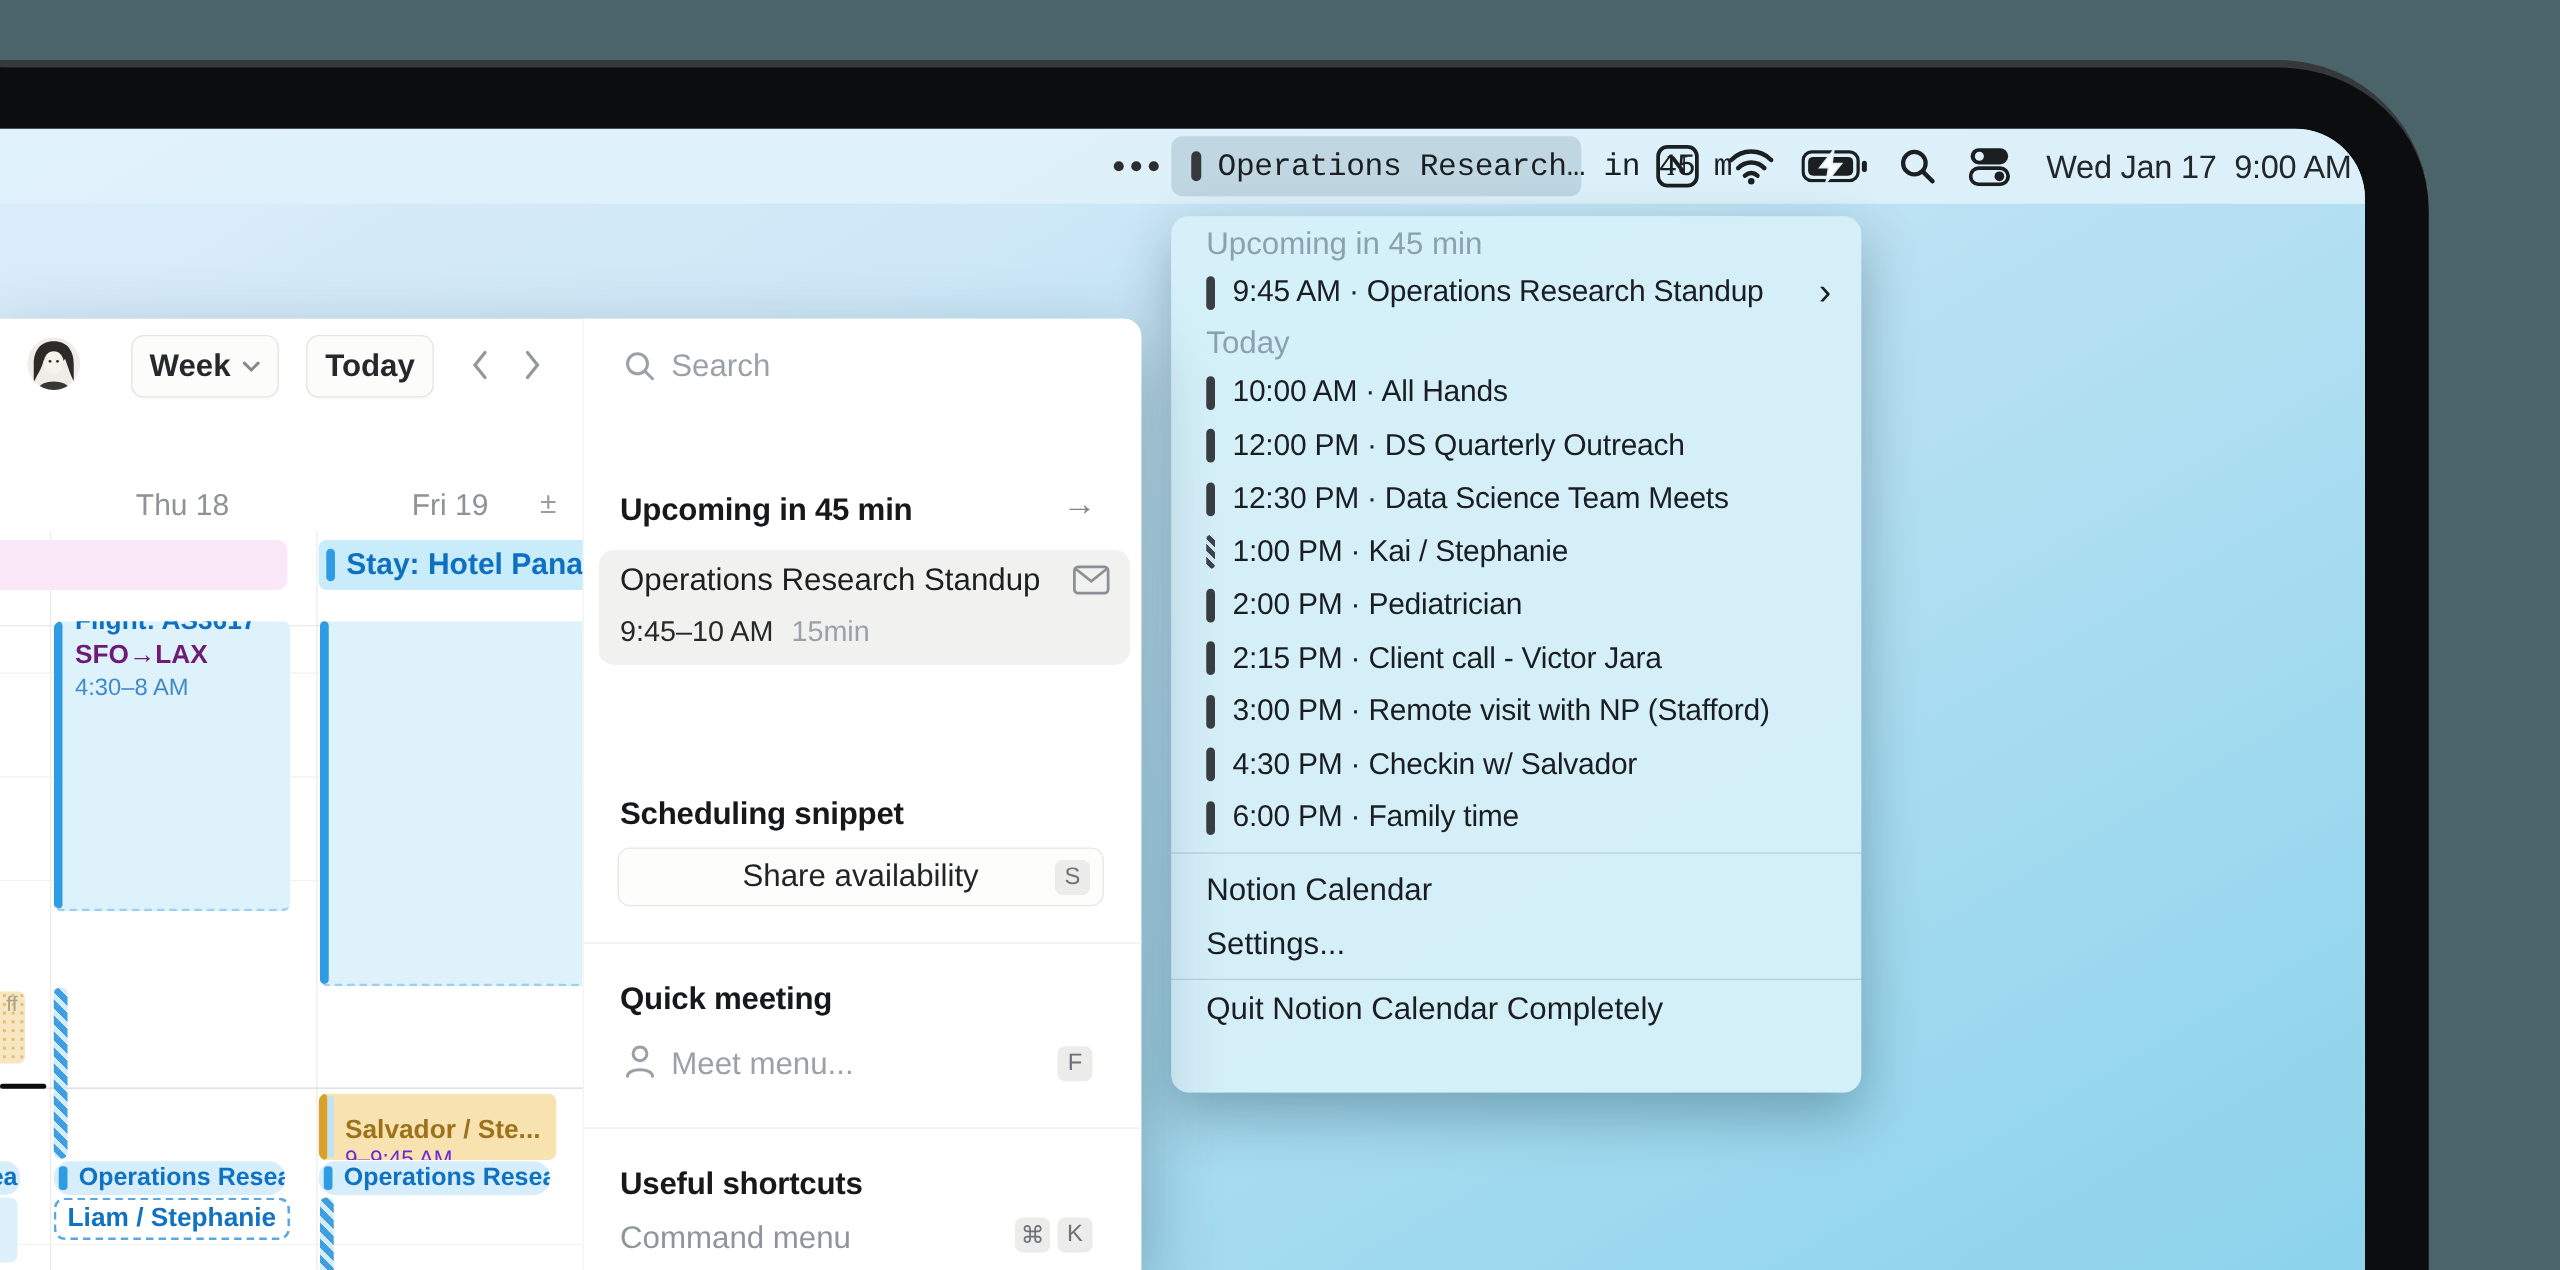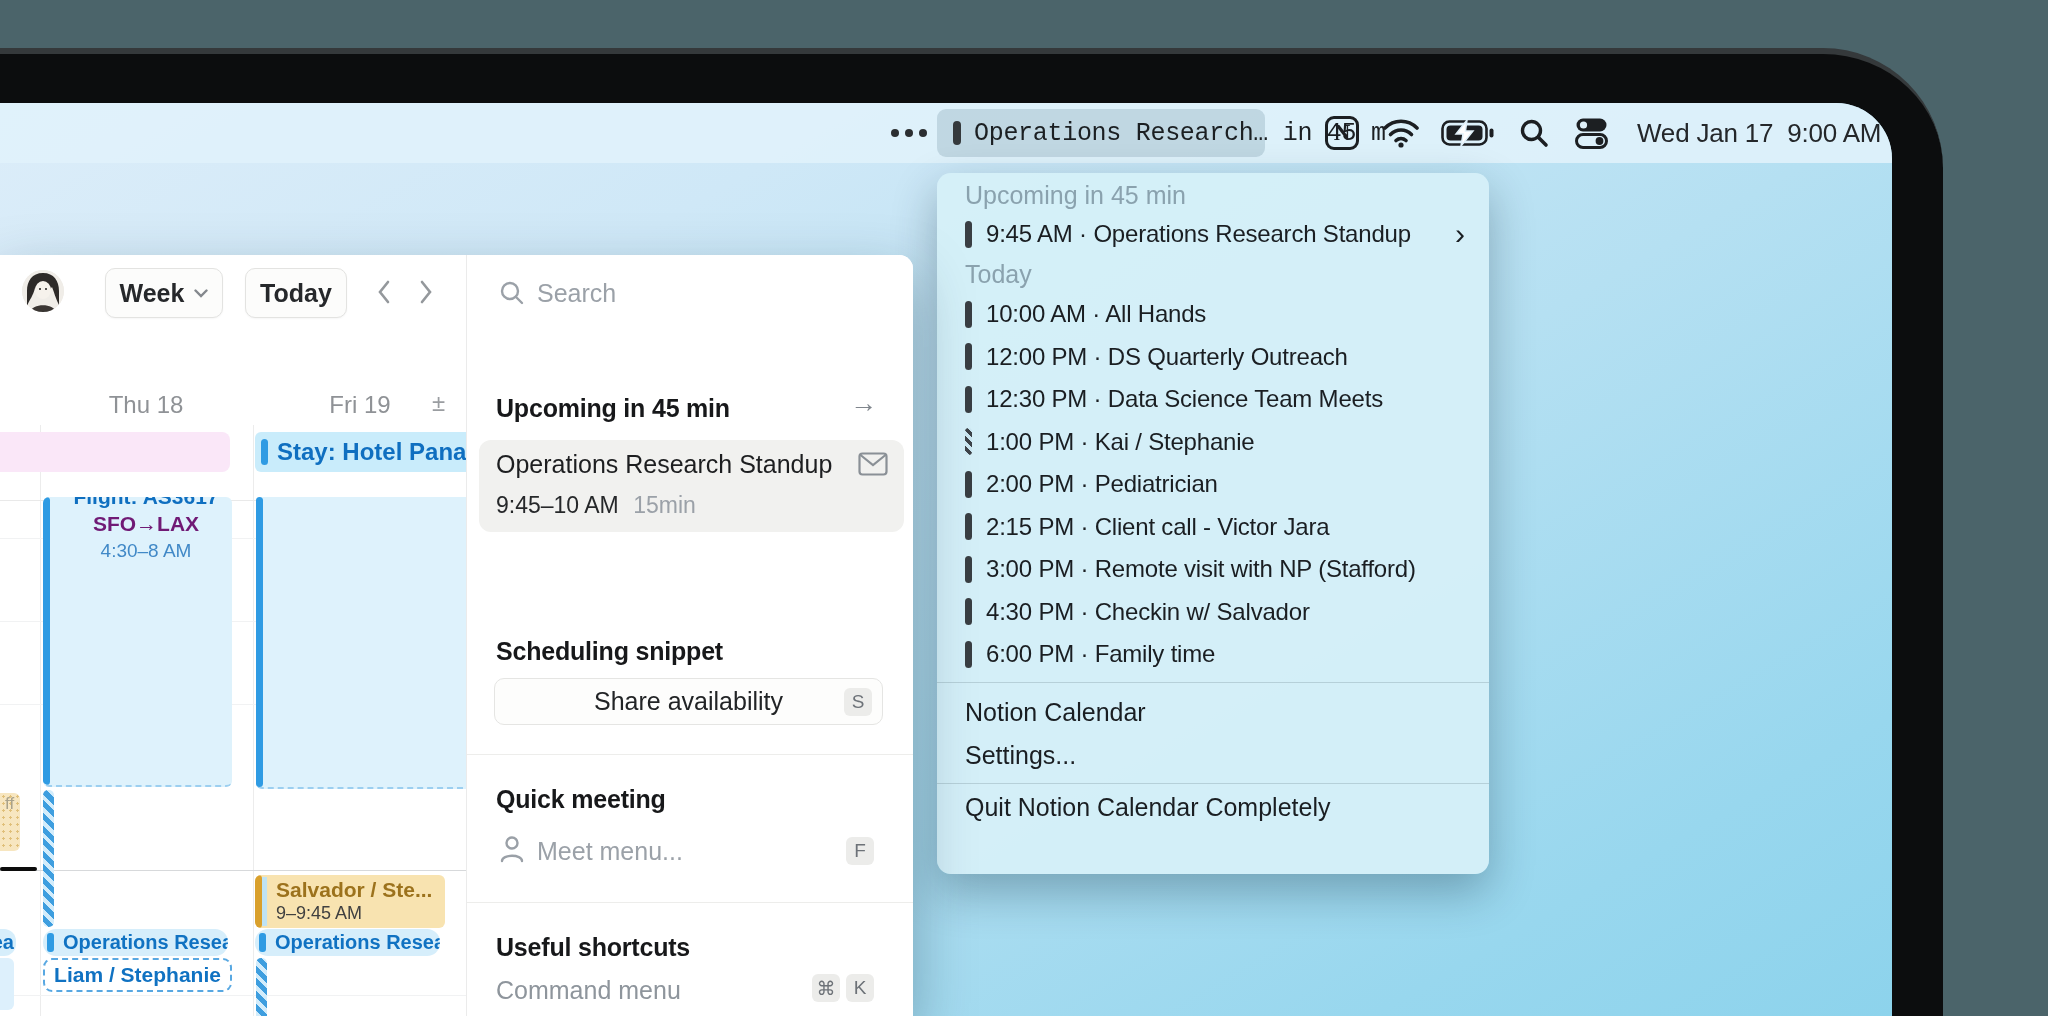--- a/index.html
+++ b/index.html
@@ -225,22 +225,22 @@
       <div class="hline" style="top:449px;"></div>
       <div class="hline" style="top:615px;background:#d7d9db;"></div>
       <div class="hline" style="top:740px;"></div>
 
       <div class="banner" style="left:0;width:230px;background:#fae7f8;border-radius:0 8px 8px 0;"></div>
       <div class="banner" style="left:255px;width:211px;background:#c9ecfb;border-radius:6px 0 0 6px;overflow:hidden;">
         <span style="position:absolute;left:6px;top:7px;width:7px;height:26px;border-radius:3.5px;background:#2f9be3;"></span>
         <span style="position:absolute;left:22px;top:6px;font-size:24px;font-weight:700;color:#0f6fc0;white-space:nowrap;">Stay: Hotel Panamer</span>
       </div>
 
-      <div style="position:absolute;left:43px;top:242px;width:189px;height:290px;background:#def2fc;border-radius:6px;
-                  overflow:hidden;border-bottom:2px dashed #9ccff0;text-align:center;">
+      <div style="position:absolute;left:43px;top:242px;width:189px;height:232px;background:#def2fc;border-radius:6px;
+                  overflow:hidden;border-bottom:2px dashed #9ccff0;">
         <span class="ev-bar"></span>
         <div style="margin:-14px 0 0 17px;">
           <div style="font-size:21px;font-weight:700;color:#0f6fc0;line-height:27px;">Flight: AS3617</div>
           <div style="font-size:21px;font-weight:700;color:#701a75;line-height:27px;">SFO→LAX</div>
           <div style="font-size:19px;color:#4189c7;line-height:28px;">4:30–8 AM</div>
         </div>
       </div>
 
       <div style="position:absolute;left:256px;top:242px;width:210px;height:292px;background:#def2fc;border-radius:6px 0 0 6px;
                   border-bottom:2px dashed #9ccff0;">
@@ -253,22 +253,22 @@
       </div>
 
       <div style="position:absolute;left:0;top:612px;width:37px;height:4px;background:#0c0c0c;border-radius:2px;"></div>
 
       <div class="hatchbar" style="left:43px;top:535px;height:137px;"></div>
       <div class="hatchbar" style="left:256px;top:703px;height:58px;border-radius:5px 5px 0 0;"></div>
 
       <div style="position:absolute;left:255px;top:620px;width:190px;height:53px;background:#f8e3b0;border-radius:6px;overflow:hidden;">
         <span style="position:absolute;left:0;top:0;bottom:0;width:7px;border-radius:4px;background:#d9a02c;"></span>
         <span style="position:absolute;left:7px;top:2px;bottom:2px;width:5px;background:#bfe3f4;"></span>
-        <div style="margin:3px 0 0 21px;font-size:21px;font-weight:700;color:#9c721c;white-space:nowrap;">Salvador / Ste...</div>
-        <div style="margin:1px 16px 0 21px;font-size:18px;color:#404040;">9–9:45 AM</div>
+        <div style="margin:17px 0 0 21px;font-size:21px;font-weight:700;color:#9c721c;white-space:nowrap;">Salvador / Ste...</div>
+        <div style="margin:1px 16px 0 21px;font-size:18px;color:#6d28d9;">9–9:45 AM</div>
       </div>
 
       <div class="chip" style="left:0;top:674px;width:16px;border-radius:0 12px 12px 0;justify-content:flex-end;padding-right:2px;">
         <span>ea</span>
       </div>
       <div class="chip" style="left:43px;top:674px;width:185px;">
         <span class="notch"></span>
         <span>Operations Resea</span>
       </div>
       <div class="chip" style="left:255px;top:674px;width:185px;">

